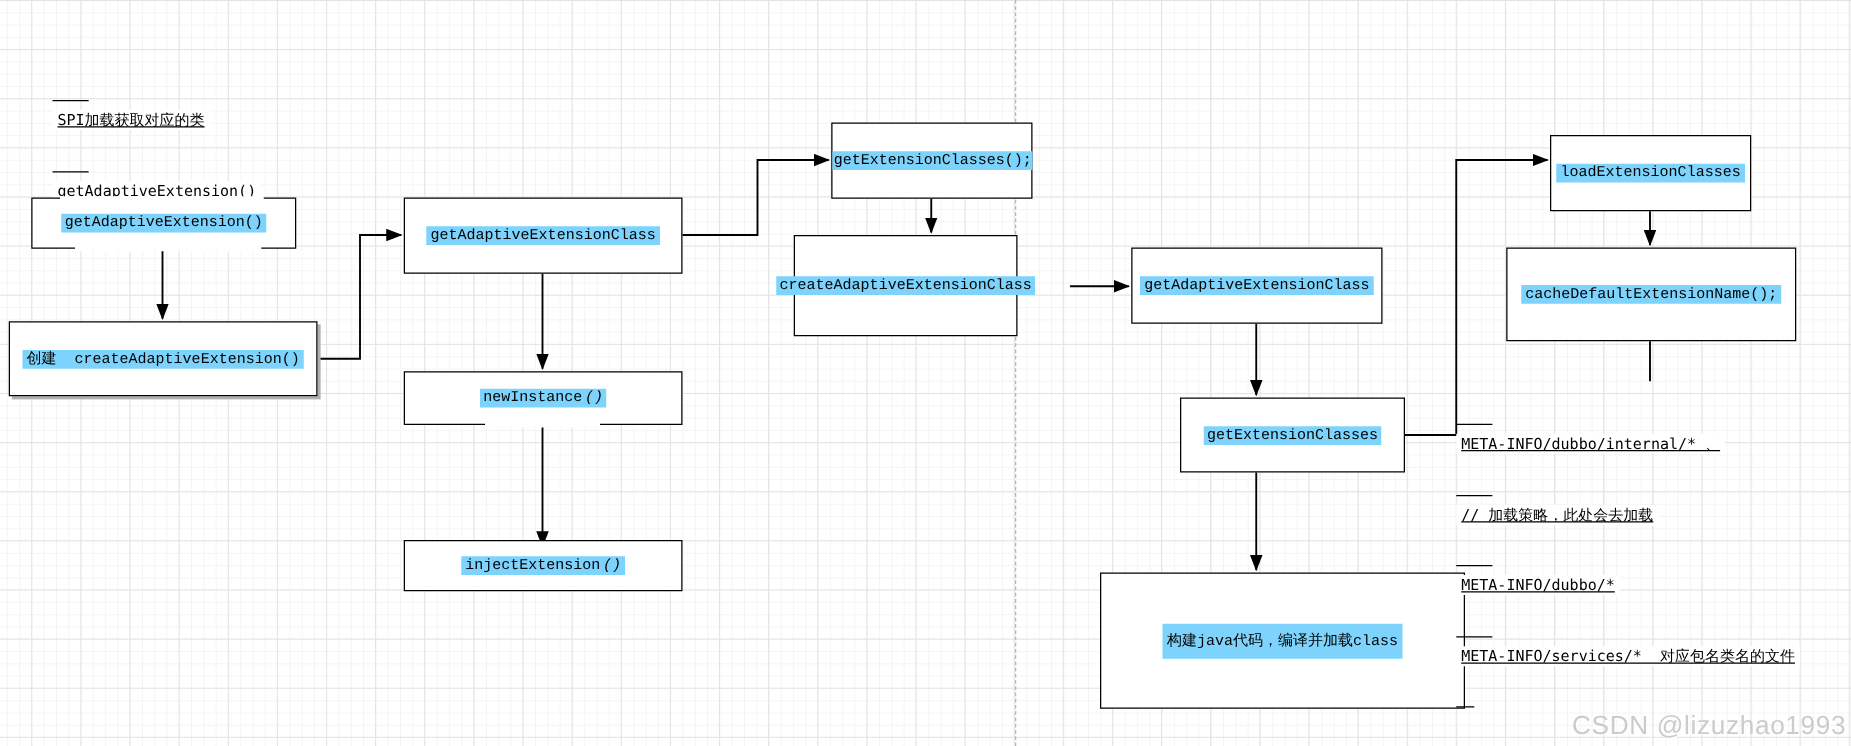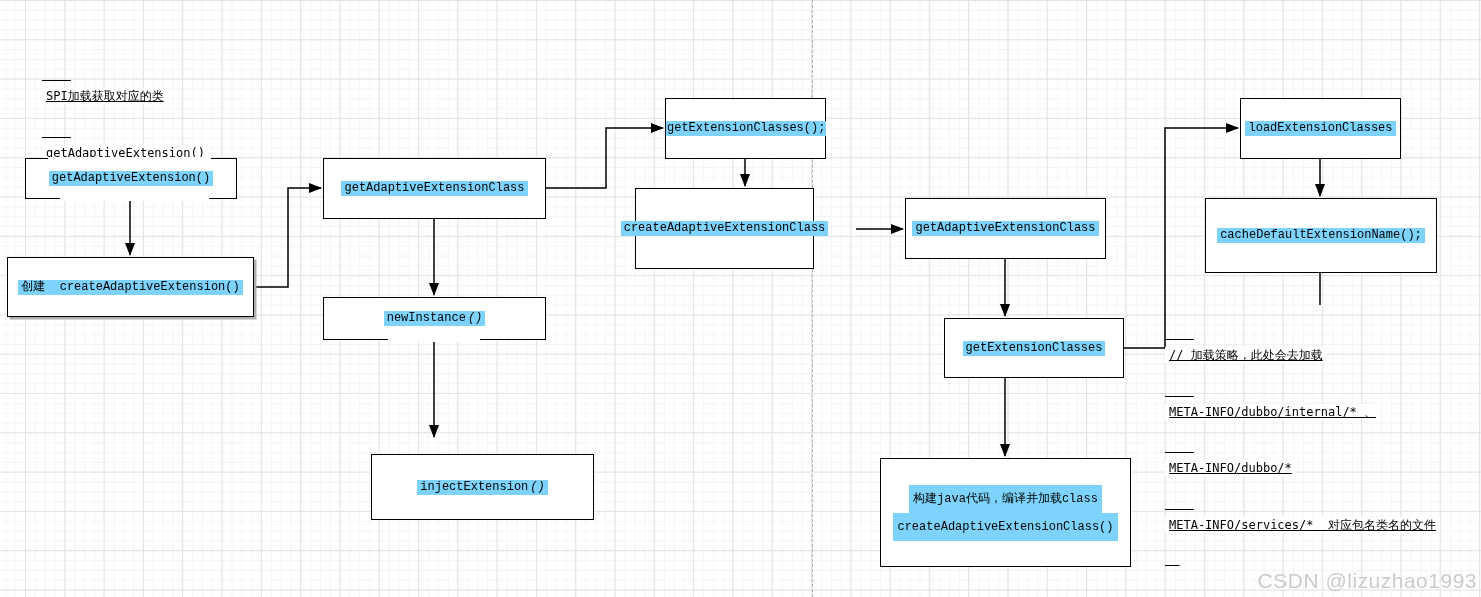--- a/index.html
+++ b/index.html
@@ -104,55 +104,54 @@
 
   <div class="node" style="left:323px;top:158px;width:223px;height:61px;">
     <span class="lbl">getAdaptiveExtensionClass</span>
   </div>
 
   <div class="node" style="left:323px;top:297px;width:223px;height:43px;">
     <div class="gap bottom" style="left:64px;width:92px;"></div>
     <span class="lbl"><span>newInstance</span><span class="paren">()</span></span>
   </div>
 
-  <div class="node" style="left:323px;top:454px;width:223px;height:66px;margin-left:48px;">
+  <div class="node" style="left:323px;top:432px;width:223px;height:41px;">
     <span class="lbl"><span>injectExtension</span><span class="paren">()</span></span>
   </div>
 
   <div class="node left-align" style="left:665px;top:98px;width:161px;height:61px;">
     <span class="lbl">getExtensionClasses();</span>
   </div>
 
   <div class="node" style="left:635px;top:188px;width:179px;height:81px;">
     <span class="lbl">createAdaptiveExtensionClass</span>
   </div>
 
   <div class="node" style="left:905px;top:198px;width:201px;height:61px;">
     <span class="lbl">getAdaptiveExtensionClass</span>
   </div>
 
   <div class="node" style="left:920px;top:318px;width:180px;height:60px;margin-left:24px;">
     <span class="lbl">getExtensionClasses</span>
   </div>
 
-  <div class="node" style="left:1240px;top:98px;width:161px;height:61px;">
+  <div class="node" style="left:1240px;top:108px;width:161px;height:61px;">
     <span class="lbl">loadExtensionClasses</span>
   </div>
 
   <div class="node" style="left:1205px;top:198px;width:232px;height:75px;">
     <span class="lbl">cacheDefaultExtensionName();</span>
   </div>
 
-  <div class="node two-line" style="left:880px;top:458px;width:251px;height:109px;">
+  <div class="node two-line" style="left:880px;top:458px;width:292px;height:109px;">
     <span class="lbl">构建java代码，编译并加载class</span>
-    <span class="lbl">createAdaptiveExtensionClass()</span>
   </div>
 
   <div class="free-text note-block" style="left:1165px;top:313px;width:312px;">
+    <div class="line"><span>META-INFO/dubbo/internal/* 、</span></div>
     <div class="line"><span>// 加载策略，此处会去加载</span></div>
-    <div class="line"><span>META-INFO/dubbo/internal/* 、</span></div>
     <div class="line"><span>META-INFO/dubbo/*</span></div>
     <div class="line"><span>META-INFO/services/*  对应包名类名的文件</span></div>
   </div>
 
   <div class="watermark">CSDN @lizuzhao1993</div>
 
 </div>
 
 </body></html>

